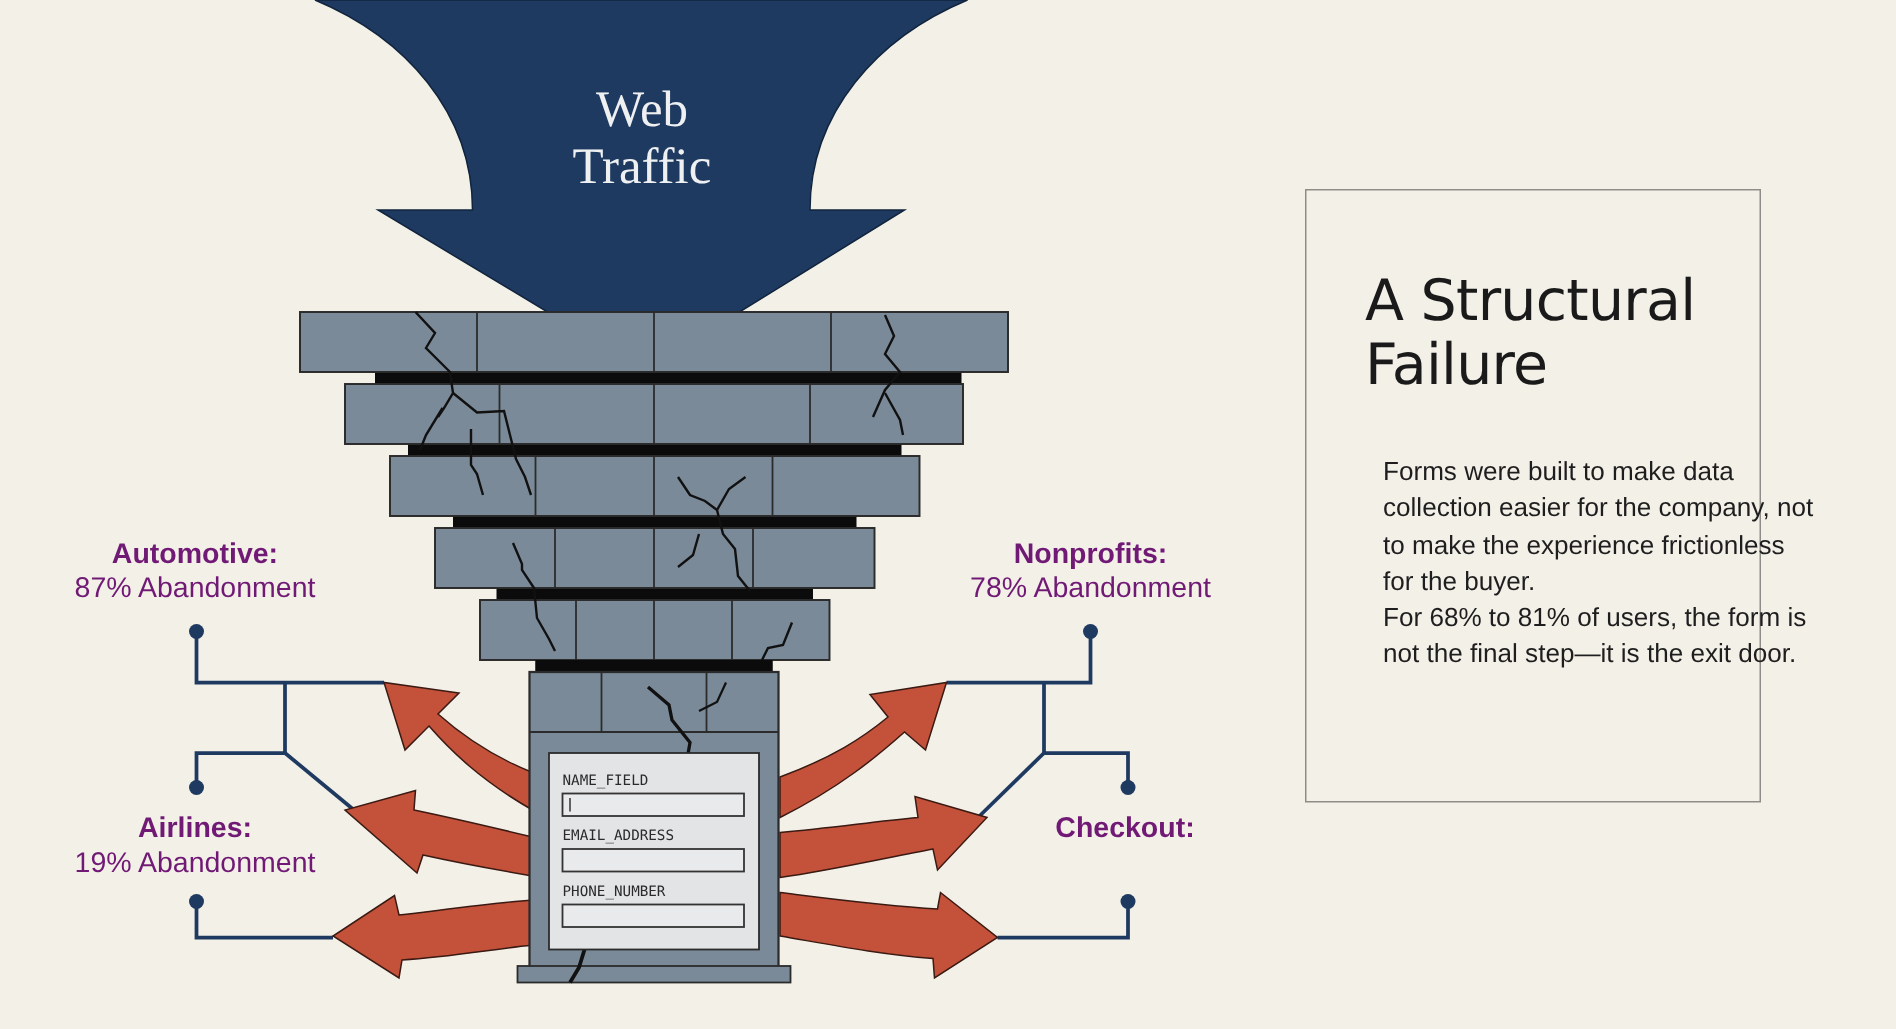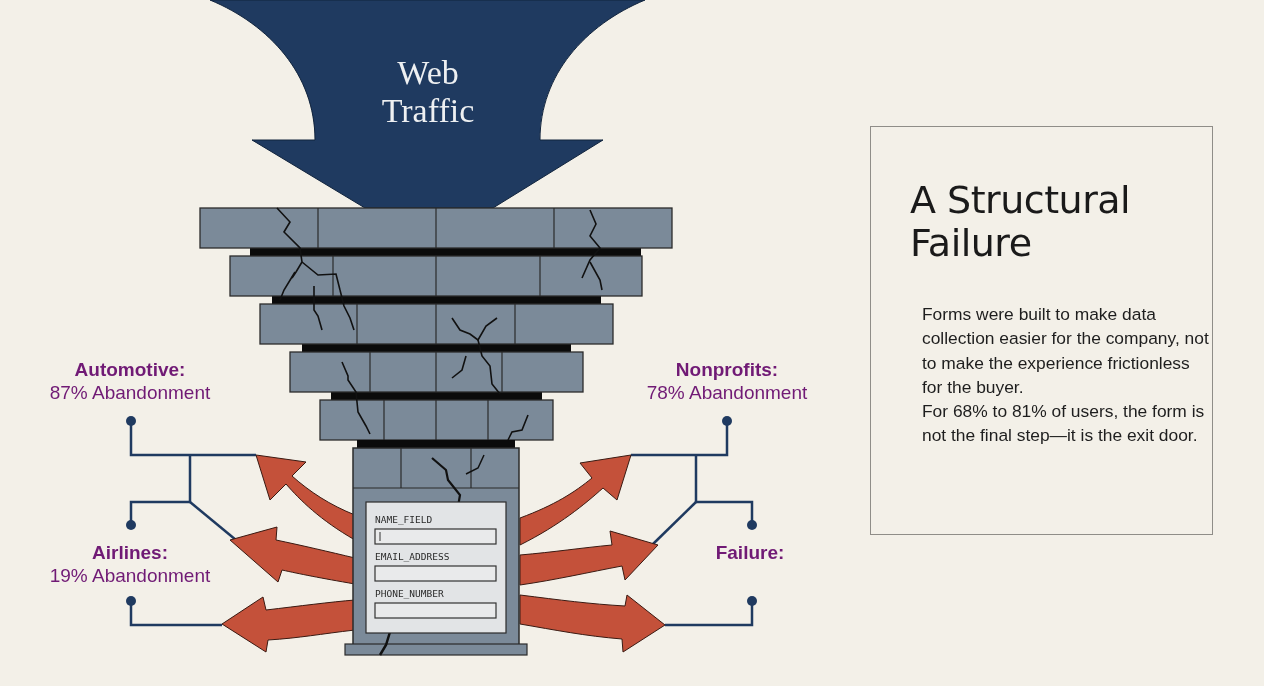--- a/index.html
+++ b/index.html
@@ -1,21 +1,21 @@
 <!DOCTYPE html>
 <html><head>
 <meta charset="utf-8">
 <style>
   html, body { margin:0; padding:0; }
   body { width:1264px; height:686px; background:#f3f0e8; position:relative; overflow:hidden; font-family:"Liberation Sans", sans-serif; }
   #art { position:absolute; left:0; top:0; }
   .lbl { position:absolute; text-align:center; color:#701a75; font-size:19px; line-height:23px; }
   .lbl .t { font-weight:bold; display:block; }
   .lbl .v { display:block; }
-  .panel { position:absolute; left:870px; top:126px; width:343px; height:409px; border:1px solid #8f8d88; box-sizing:border-box; }
+  .panel { position:absolute; left:870px; top:126px; width:304px; height:409px; border:1px solid #8f8d88; box-sizing:border-box; }
   .panel h1 { margin:0; position:absolute; left:39px; top:52px; font-weight:normal; font-size:38px; line-height:43px; color:#1a1a1a; font-family:"DejaVu Sans", sans-serif; letter-spacing:-0.5px; }
   .panel p { margin:12px; position:absolute; left:39px; top:163px; width:290px; font-size:17.4px; line-height:24.3px; color:#1e1e1e; font-family:"Liberation Sans", sans-serif; }
   .ft { font-family:"DejaVu Sans Mono", monospace; font-size:9.5px; fill:#2a2a2a; }
   .wt { font-family:"Liberation Serif", serif; font-size:34px; fill:#eef0f2; }
 </style>
 </head>
 <body>
 
 <svg id="art" width="1264" height="686" viewBox="0 0 1264 686">
 
@@ -121,21 +121,21 @@
 </div>
 <div class="lbl" style="left:30px; top:541px; width:200px;">
   <span class="t">Airlines:</span>
   <span class="v">19% Abandonment</span>
 </div>
 <div class="lbl" style="left:627px; top:358px; width:200px;">
   <span class="t">Nonprofits:</span>
   <span class="v">78% Abandonment</span>
 </div>
 <div class="lbl" style="left:640px; top:541px; width:220px;">
-  <span class="t">Failure:</span>
+  <span class="t">Checkout:</span>
 </div>
 
 <div class="panel">
   <h1>
     <span>A Structural</span><br>
     <span>Failure</span>
   </h1>
   <p>
     <span>Forms were built to make data collection easier for the company, not to make the experience frictionless for the buyer.</span><br>
     <span>For 68% to 81% of users, the form is not the final step—it is the exit door.</span>

